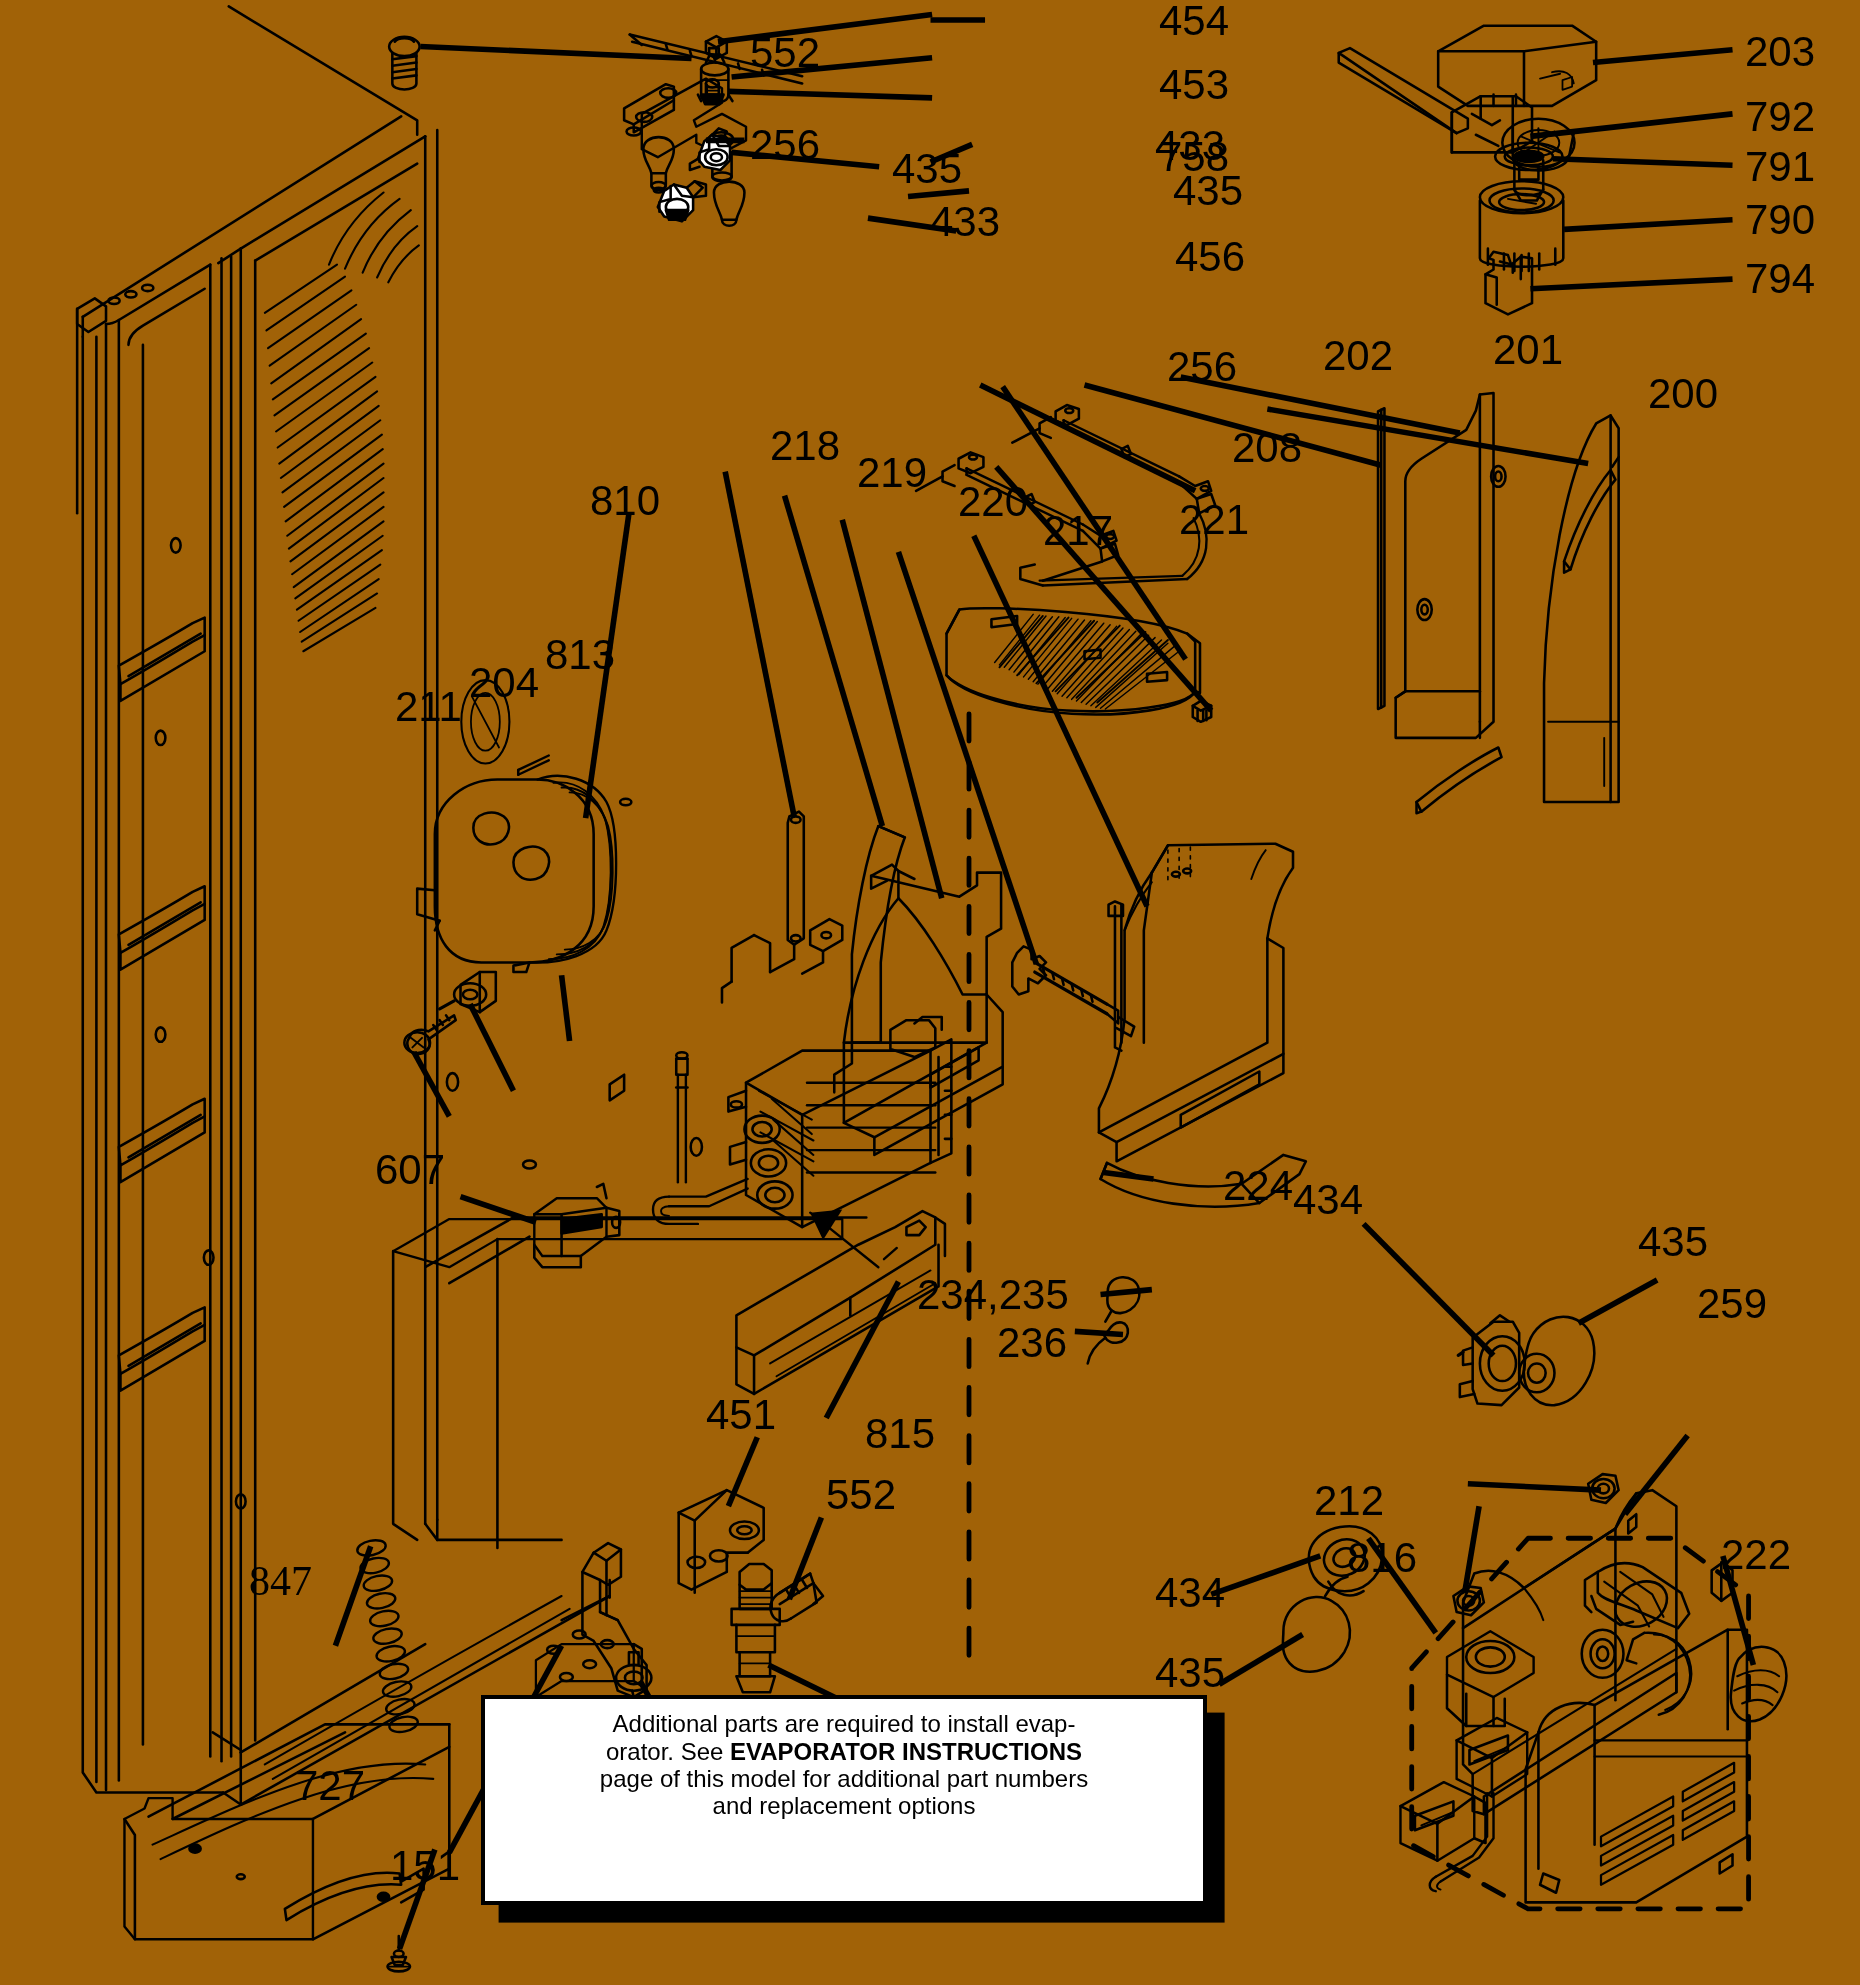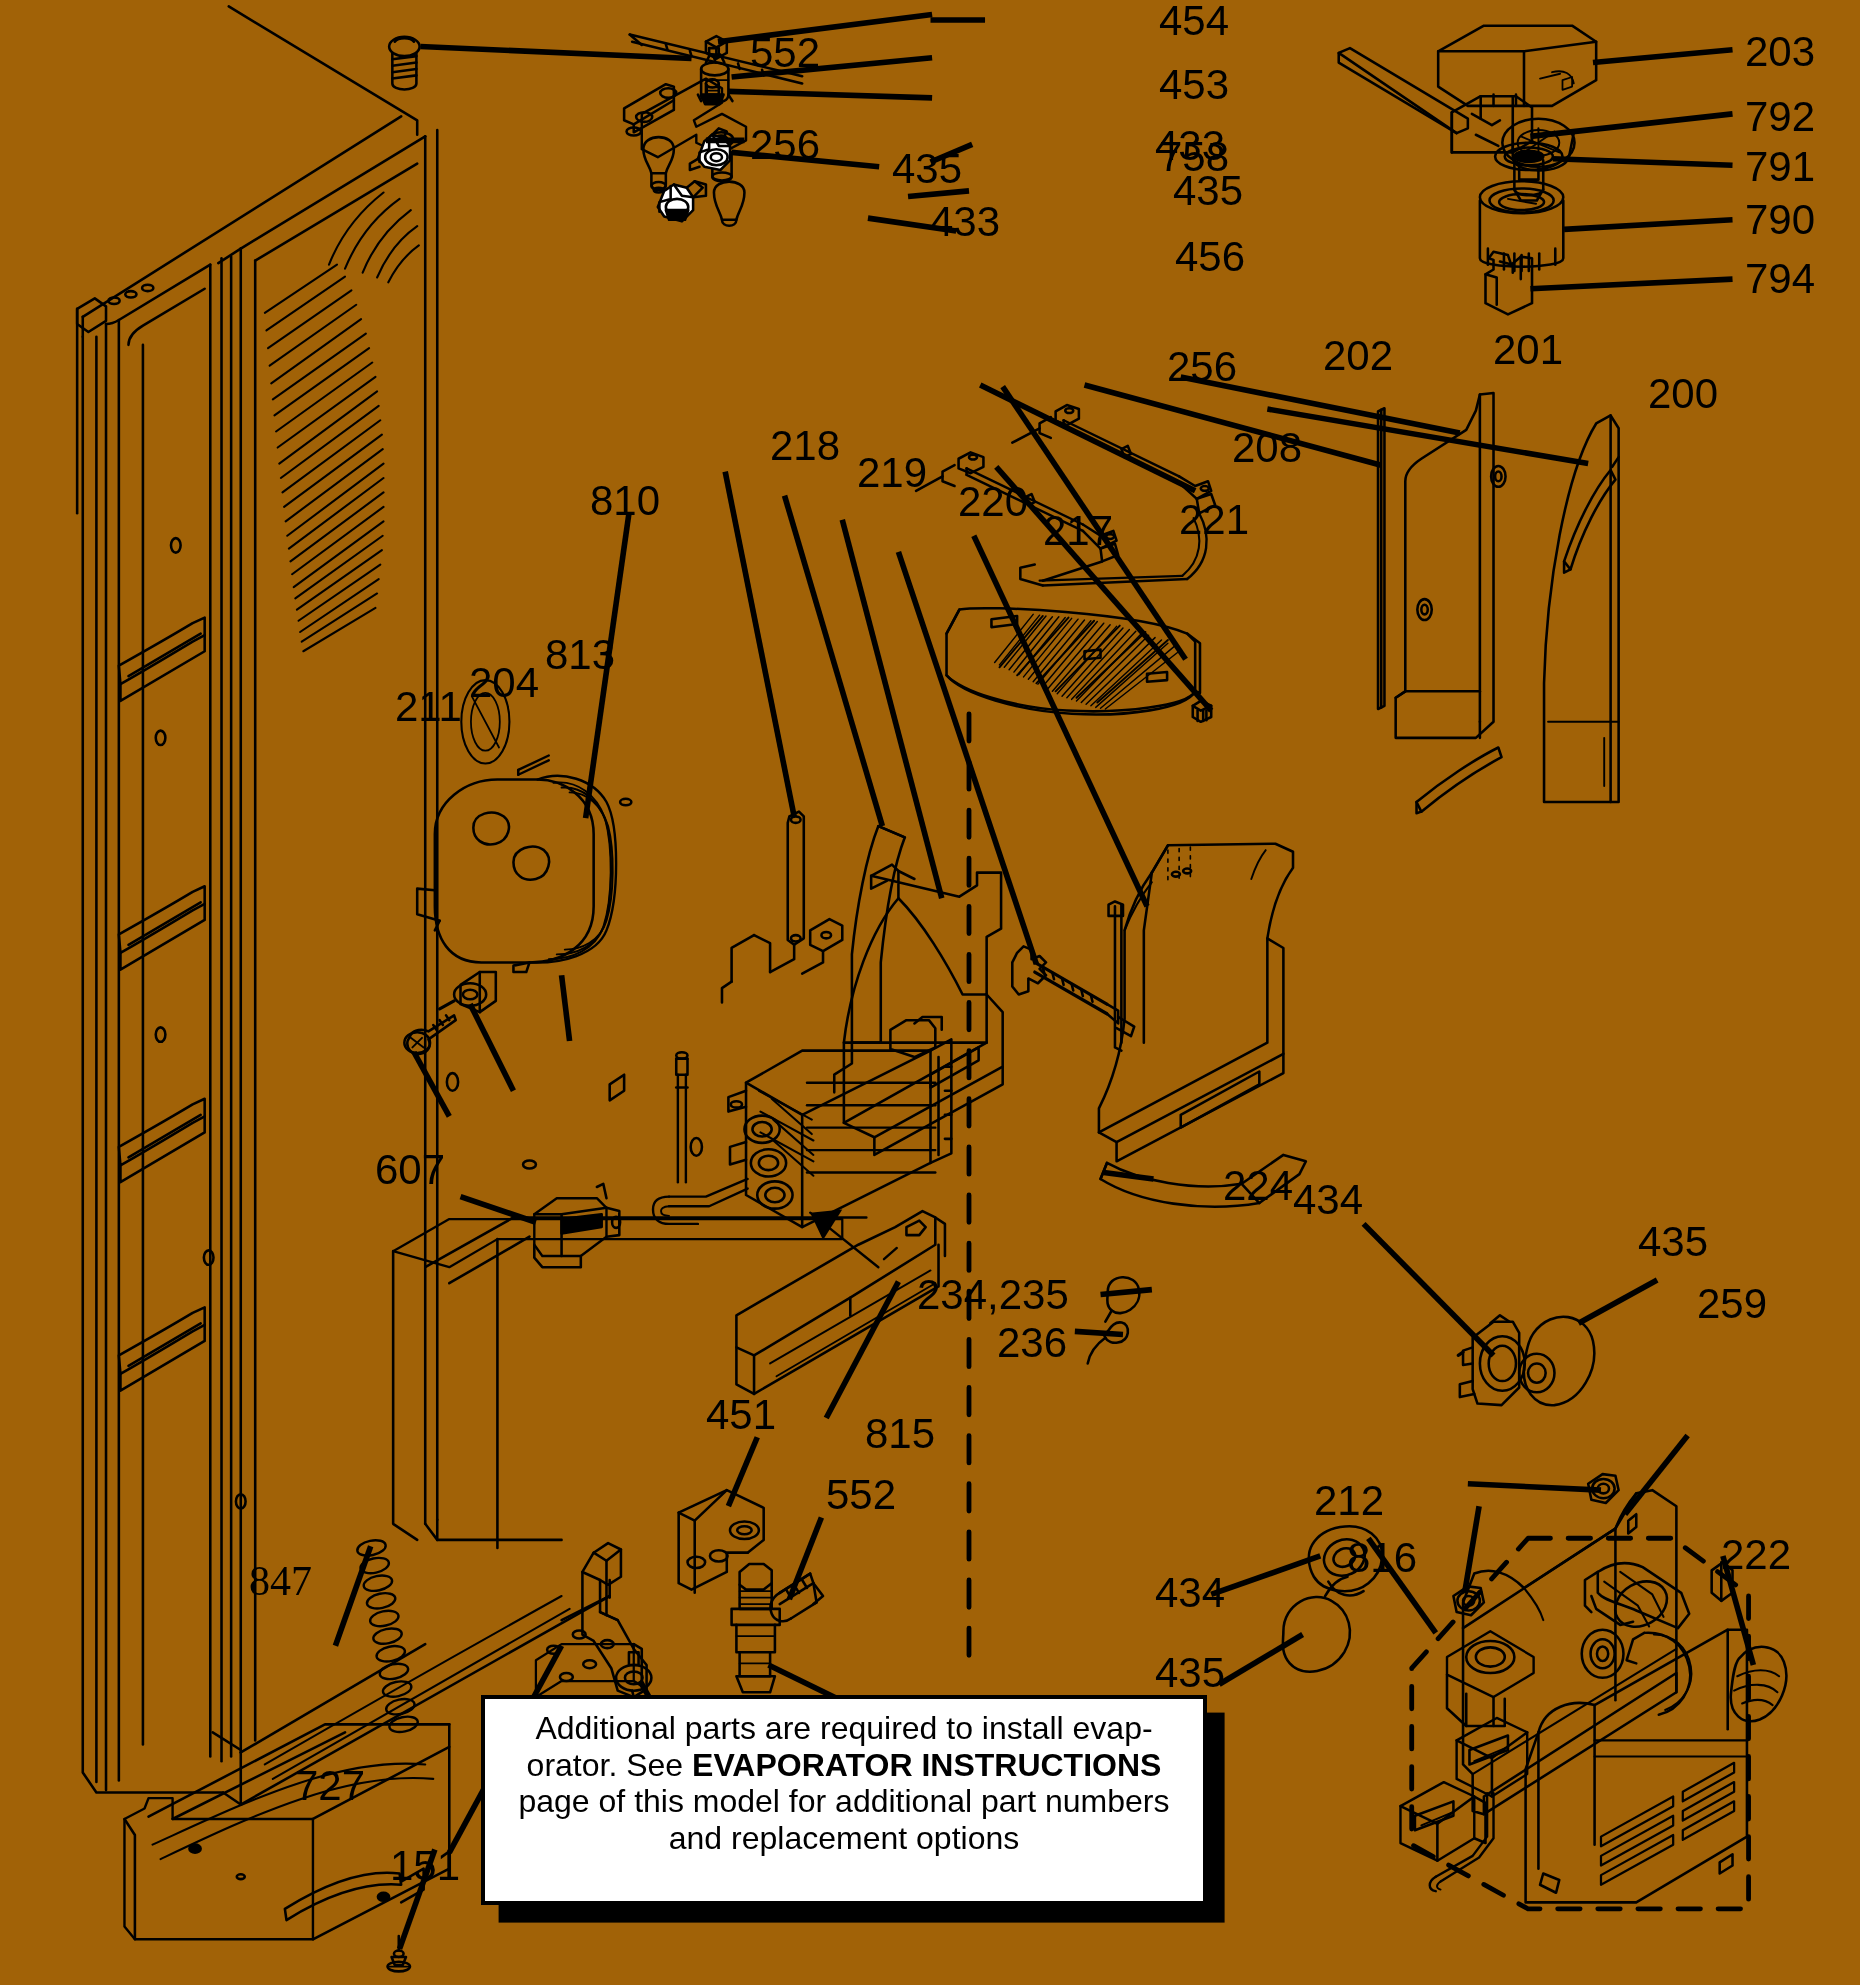--- a/index.html
+++ b/index.html
@@ -31,21 +31,21 @@
     box-shadow:17.6px 17.6px 0 0 #000;
     text-align:center;
     padding-top:11.2px;
   }
   .note-title{
     font-size:43px;font-weight:bold;color:#000;
     letter-spacing:0.8px;margin:0 0 6.4px 0;
     font-family:"Liberation Sans", sans-serif;
   }
   .note-line{
-    font-size:32px;color:#000;line-height:1.14;
+    font-size:24px;color:#000;line-height:1.14;
     font-family:"Liberation Sans", sans-serif;
     white-space:nowrap;
   }
   .note-line b{font-weight:bold;}
   .artno{
     position:absolute;left:55px;top:1927px;
     font-size:35px;font-weight:bold;color:#000;
     font-family:"Liberation Sans", sans-serif;
     white-space:nowrap;
   }

